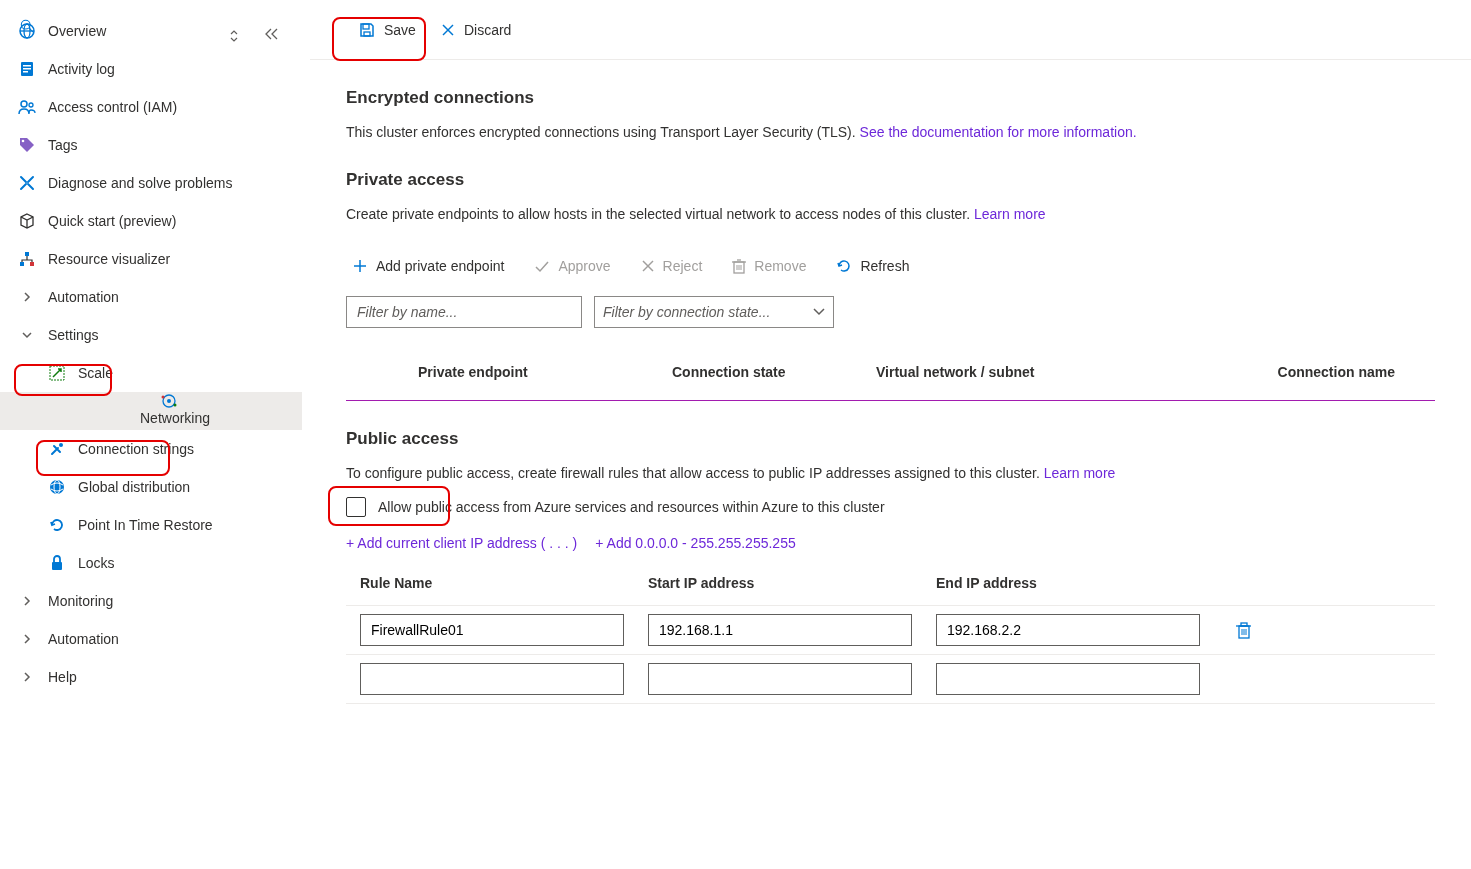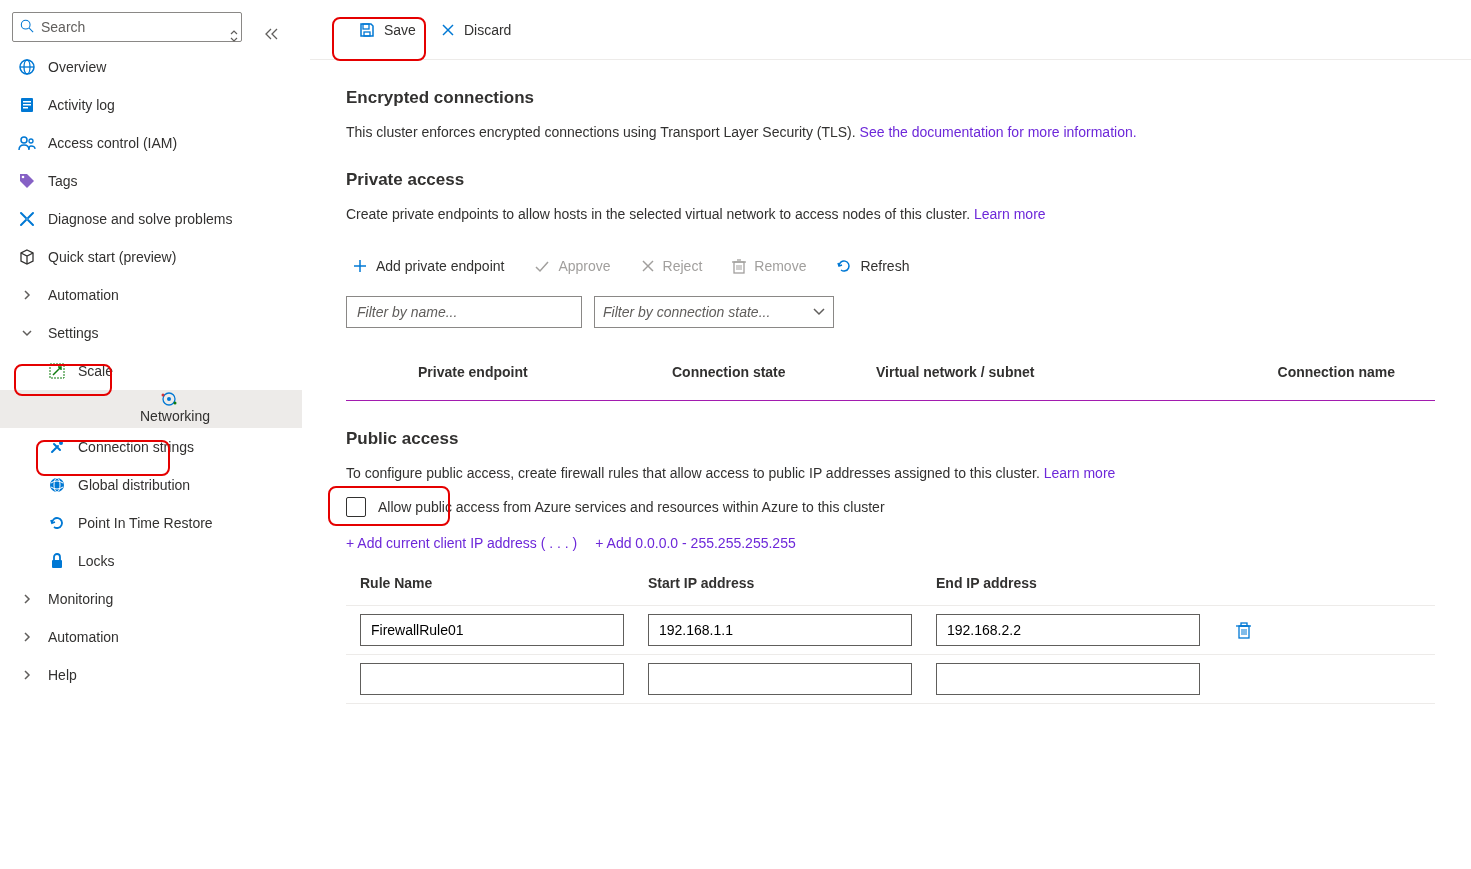--- a/index.html
+++ b/index.html
@@ -63,21 +63,20 @@
 <div class="root">
 
   <div class="sidebar">
     <div class="searchwrap">
       <span class="search-icon">
         <svg width="14" height="14" viewBox="0 0 16 16">
             <circle cx="6.5" cy="6.5" r="5" fill="none" stroke="#0078d4" stroke-width="1.2"></circle>
             <line x1="10.5" y1="10.5" x2="15" y2="15" stroke="#0078d4" stroke-width="1.2"></line>
           </svg>
       </span>
-      <input class="search" type="text" placeholder="Search" style="">
       <span class="chevron-updown">
         <svg width="12" height="14" viewBox="0 0 12 14">
             <polyline points="3,5 6,2 9,5" fill="none" stroke="#605e5c" stroke-width="1.2"></polyline>
             <polyline points="3,9 6,12 9,9" fill="none" stroke="#605e5c" stroke-width="1.2"></polyline>
           </svg>
       </span>
       <span class="collapse-sidebar">
         <svg width="16" height="14" viewBox="0 0 16 14">
             <polyline points="7,2 2,7 7,12" fill="none" stroke="#605e5c" stroke-width="1.3"></polyline>
             <polyline points="13,2 8,7 13,12" fill="none" stroke="#605e5c" stroke-width="1.3"></polyline>
@@ -142,20 +141,31 @@
     <div class="nav-item">
       <span class="nav-icon">
         <svg width="18" height="18" viewBox="0 0 18 18">
             <path d="M9 2 L15 5 L15 13 L9 16 L3 13 L3 5 Z" fill="none" stroke="#323130" stroke-width="1.3"></path>
             <path d="M3 5 L9 8 L15 5 M9 8 L9 16" fill="none" stroke="#323130" stroke-width="1.3"></path>
           </svg>
       </span>
       <span class="nav-label">Quick start (preview)</span>
     </div>
 
+    <div class="nav-item">
+      <span class="nav-icon">
+        <svg width="18" height="18" viewBox="0 0 18 18">
+            <rect x="7" y="2" width="4" height="4" fill="#0078d4"></rect>
+            <rect x="2" y="12" width="4" height="4" fill="#0078d4"></rect>
+            <rect x="12" y="12" width="4" height="4" fill="#d13438"></rect>
+            <path d="M9 6 L9 10 M4 12 L4 10 L14 10 L14 12" fill="none" stroke="#323130" stroke-width="1.2"></path>
+          </svg>
+      </span>
+      <span class="nav-label">Resource visualizer</span>
+    </div>
 
     <div class="nav-group">
       <span class="chev">
         <svg width="10" height="10" viewBox="0 0 10 10">
             <polyline points="3,1 7,5 3,9" fill="none" stroke="#605e5c" stroke-width="1.5"></polyline>
           </svg>
       </span>
       <span class="nav-label">Automation</span>
     </div>
 

